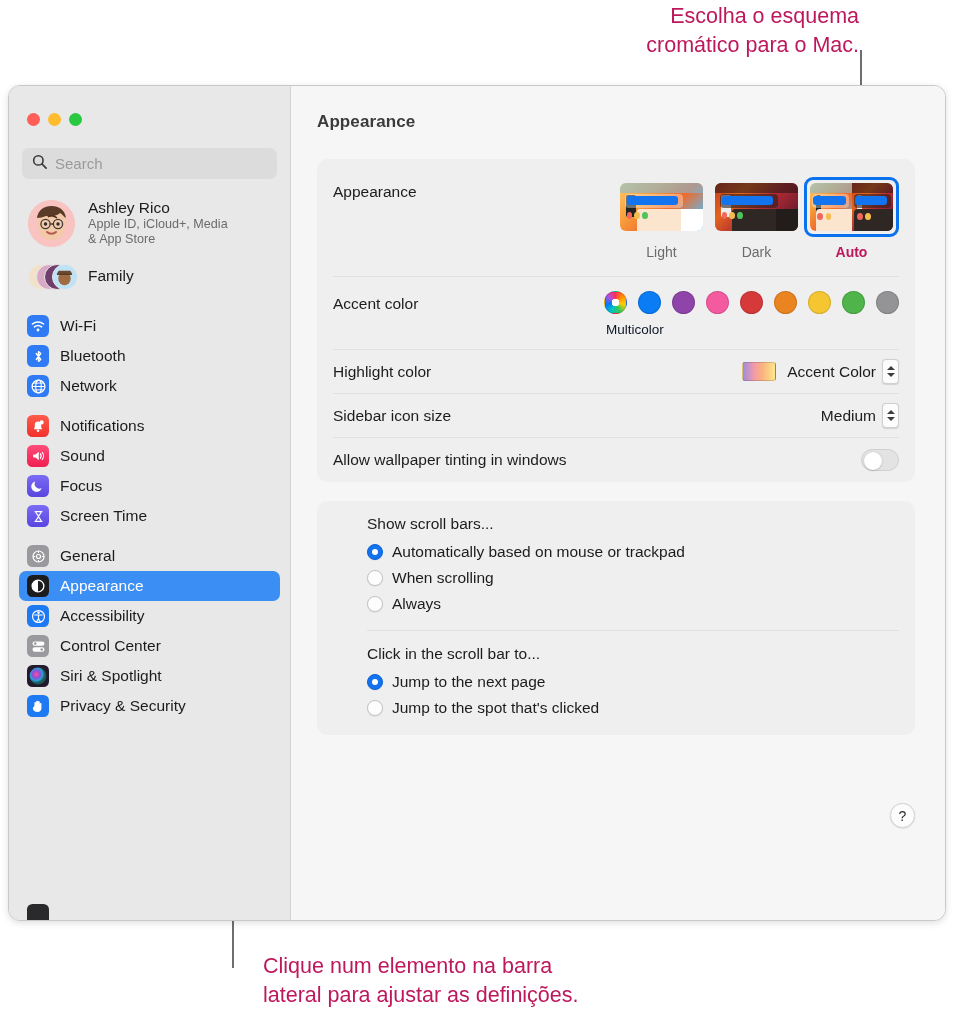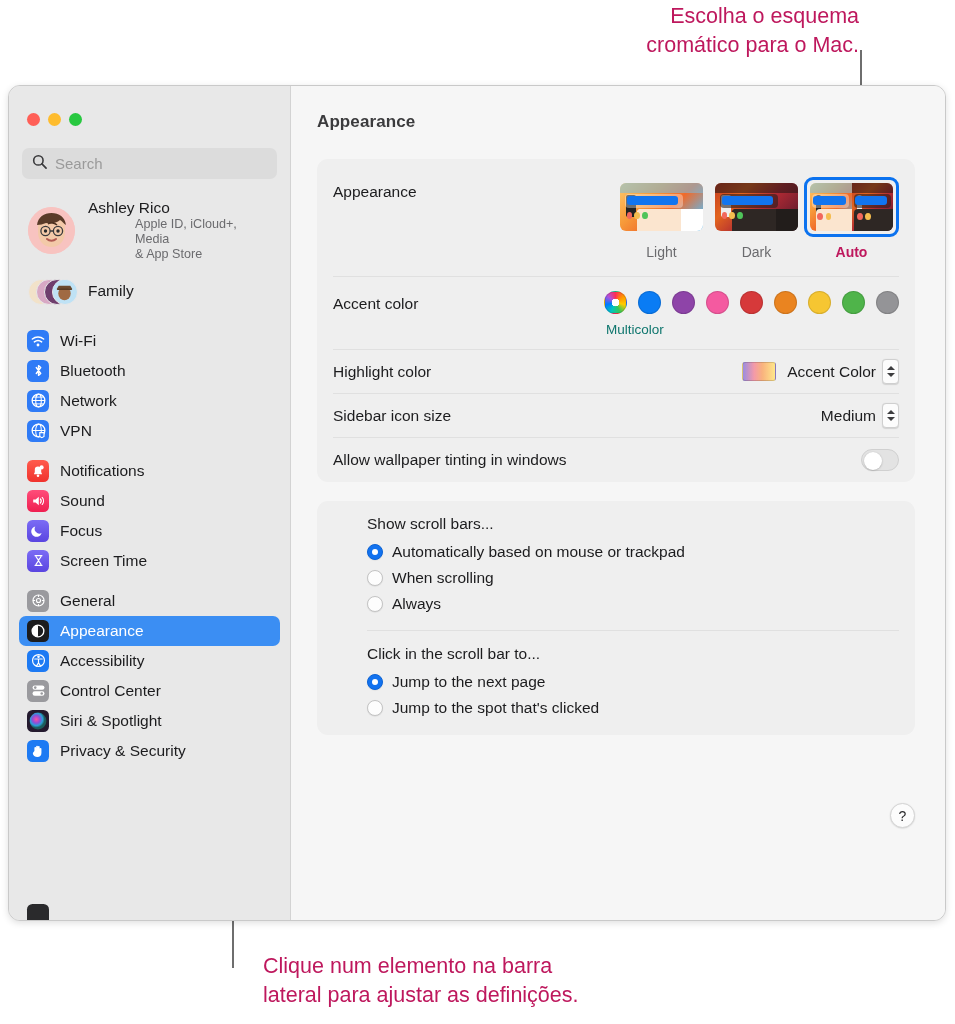--- a/index.html
+++ b/index.html
@@ -88,21 +88,21 @@
     cursor: default;
   }
   .memoji {
     width: 47px; height: 47px; border-radius: 50%;
     flex: 0 0 47px;
     background: #f7c4c2;
     position: relative; overflow: hidden;
   }
   .account-text { line-height: 1.18; }
   .account-name { font-size: 15.5px; color: #1c1c1e; }
-  .account-sub { font-size: 12.6px; color: #6b6b6e; max-width: 185px; margin-left: 47px; }
+  .account-sub { font-size: 12.6px; color: #6b6b6e; max-width: 185px; }
 
   .family-row {
     display: flex; align-items: center; gap: 13px;
     margin: 5px 13px 0 13px;
     padding: 4px 6px;
     border-radius: 7px;
   }
   .family-avatars { width: 47px; height: 30px; position: relative; flex: 0 0 47px; }
   .fa { position: absolute; top: 3px; width: 26px; height: 26px; border-radius: 50%; border: 1.5px solid #e8e8e8; }
   .family-label { font-size: 15.5px; color: #1c1c1e; }
@@ -217,21 +217,21 @@
   .accent-row { align-items: flex-start; padding: 14px 0 12px 0; }
   .accent-row .row-label { padding-top: 4px; }
   .accent-wrap { margin-left: auto; display: flex; flex-direction: column; align-items: flex-start; }
   .swatches { display: flex; gap: 11px; }
   .swatch { width: 23px; height: 23px; border-radius: 50%; cursor: default; border: 0.5px solid rgba(0,0,0,0.12); }
   .swatch.multi {
     background:
       radial-gradient(circle at 50% 50%, #fff 0 26%, transparent 27%),
       conic-gradient(#ff2d55, #ff9500, #ffcc00, #34c759, #00c7be, #007aff, #af52de, #ff2d55);
   }
-  .multicolor-label { font-size: 13.5px; color: #0f766e; margin-top: 8px; margin-left: 2px; }
+  .multicolor-label { font-size: 13.5px; color: #0f172a; margin-top: 8px; margin-left: 2px; }
 
   
   .popup { display: flex; align-items: center; gap: 6px; cursor: default; }
   .popup-value { font-size: 15.5px; color: #1c1c1e; }
   .grad-chip {
     width: 34px; height: 19px; border-radius: 3px;
     background: linear-gradient(90deg,#9b8de0 0%,#f49aa8 35%,#f9b27e 60%,#ffe78a 100%);
     border: 0.5px solid rgba(0,0,0,0.15);
     margin-right: 5px;
   }
@@ -381,31 +381,20 @@
           <span class="nav-icon" style="background:#2f7bf6;">
             <svg width="17" height="17" viewBox="0 0 20 20">
                 <circle cx="10" cy="10" r="7.5" fill="none" stroke="#fff" stroke-width="1.5"></circle>
                 <ellipse cx="10" cy="10" rx="3.3" ry="7.5" fill="none" stroke="#fff" stroke-width="1.3"></ellipse>
                 <line x1="2.5" y1="10" x2="17.5" y2="10" stroke="#fff" stroke-width="1.3"></line>
                 <line x1="3.8" y1="6" x2="16.2" y2="6" stroke="#fff" stroke-width="1.1"></line>
                 <line x1="3.8" y1="14" x2="16.2" y2="14" stroke="#fff" stroke-width="1.1"></line>
               </svg>
           </span>
           <span class="nav-label">Network</span>
-        </div>
-        <div class="nav-item">
-          <span class="nav-icon" style="background:#2f7bf6;">
-            <svg width="17" height="17" viewBox="0 0 20 20">
-                <circle cx="10" cy="10" r="7.5" fill="none" stroke="#fff" stroke-width="1.5"></circle>
-                <ellipse cx="10" cy="10" rx="3.3" ry="7.5" fill="none" stroke="#fff" stroke-width="1.2"></ellipse>
-                <line x1="2.5" y1="10" x2="17.5" y2="10" stroke="#fff" stroke-width="1.2"></line>
-                <path d="M11.5 12.5h5v4.5l-2.5 1.5-2.5-1.5z" fill="#2f7bf6" stroke="#fff" stroke-width="1.3"></path>
-              </svg>
-          </span>
-          <span class="nav-label">VPN</span>
         </div>
       </div>
 
       <div class="nav-group">
         <div class="nav-item">
           <span class="nav-icon" style="background:linear-gradient(180deg,#ff5b4d,#f0322c);">
             <svg width="16" height="16" viewBox="0 0 20 20">
                 <path d="M5 14c0-1 1-1.5 1-3V8.5A4 4 0 0114 8.5V11c0 1.5 1 2 1 3z" fill="#fff"></path>
                 <circle cx="10" cy="16" r="1.6" fill="#fff"></circle>
                 <circle cx="14.5" cy="5.5" r="2.6" fill="#fff"></circle>

